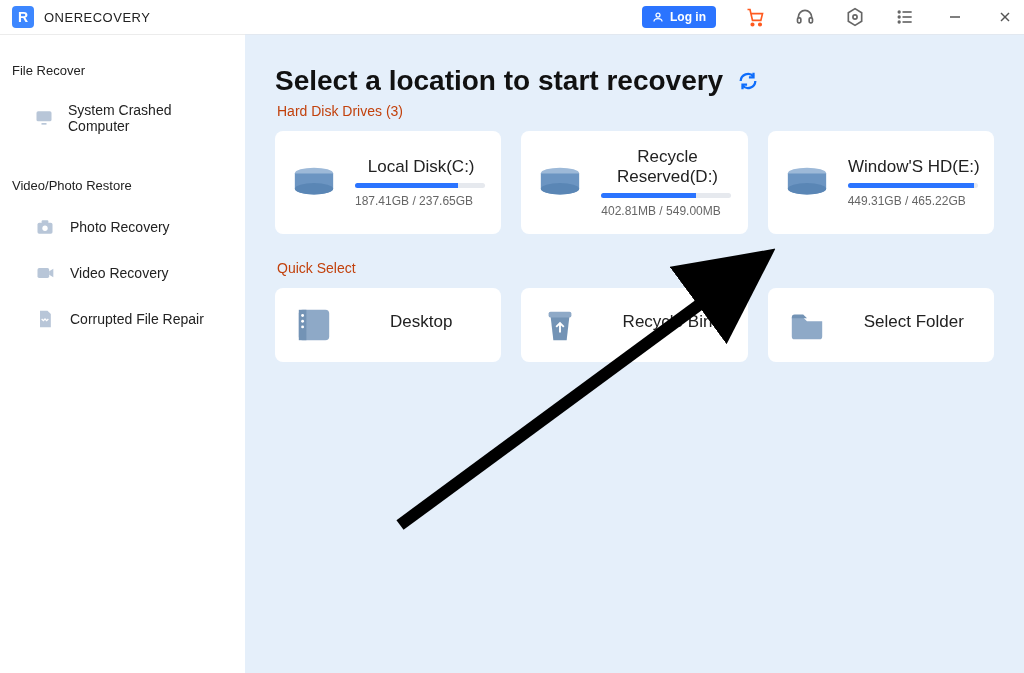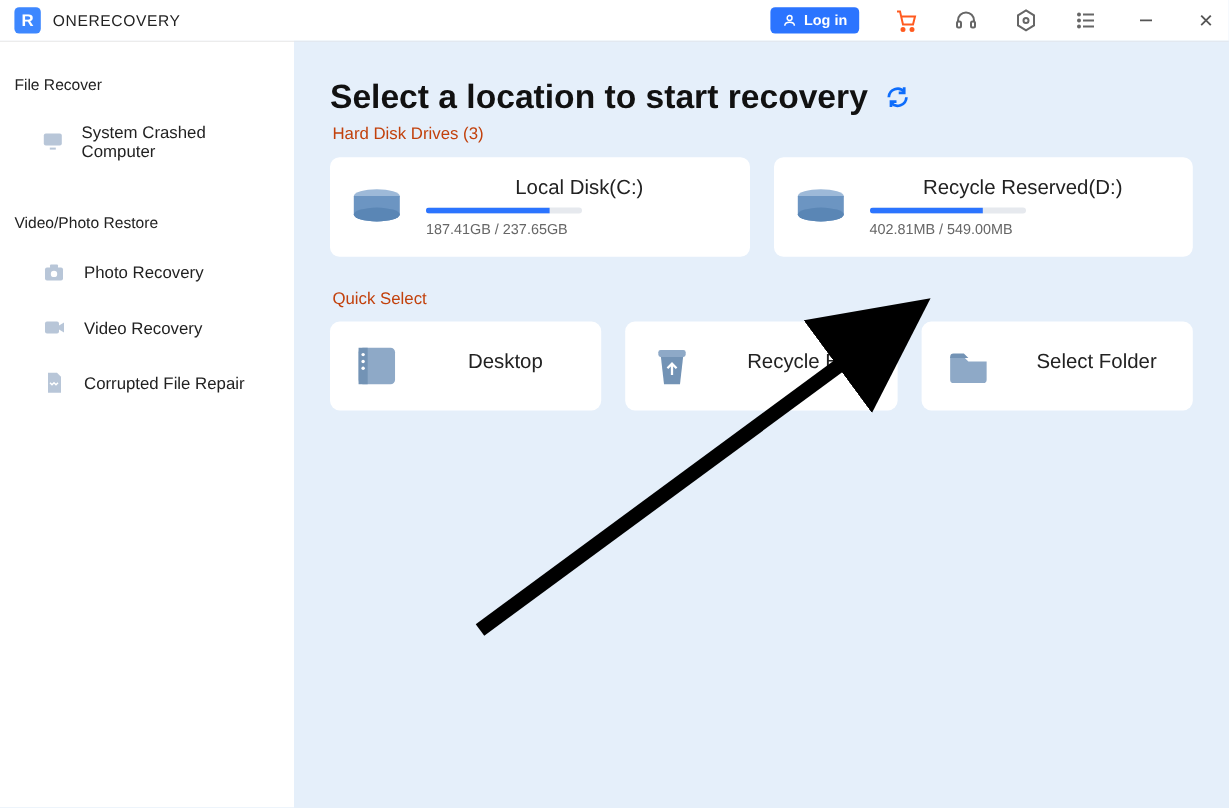--- a/index.html
+++ b/index.html
@@ -230,20 +230,36 @@
           </svg>
       </div>
       <div class="card-body">
         <div class="card-title">Recycle Reserved(D:)</div>
         <div class="progress-track">
             <div class="progress-fill" style="width:73%"></div>
           </div>
         <div class="card-sub">402.81MB / 549.00MB</div>
       </div>
     </div>
+    <div class="card">
+      <div class="card-icon">
+        <svg viewBox="0 0 48 40" width="46" height="40">
+            <ellipse cx="24" cy="10" rx="20" ry="6" fill="#9db9d8"></ellipse>
+            <path d="M4 10v16c0 3 9 6 20 6s20-3 20-6V10" fill="#6c95c2"></path>
+            <ellipse cx="24" cy="26" rx="20" ry="6" fill="#5a86b5"></ellipse>
+          </svg>
+      </div>
+      <div class="card-body">
+        <div class="card-title">Window'S HD(E:)</div>
+        <div class="progress-track">
+            <div class="progress-fill" style="width:97%"></div>
+          </div>
+        <div class="card-sub">449.31GB / 465.22GB</div>
+      </div>
+    </div>
   </div>
 
   <div class="section-label">Quick Select</div>
   <div class="card-row">
     <div class="card qa-card">
       <div class="card-icon">
         <svg viewBox="0 0 40 40" width="38" height="38">
             <rect x="4" y="4" width="32" height="32" rx="4" fill="#8ea9c7"></rect>
             <rect x="4" y="4" width="8" height="32" fill="#7393b5"></rect>
             <circle cx="8" cy="10" r="1.5" fill="#fff"></circle>

